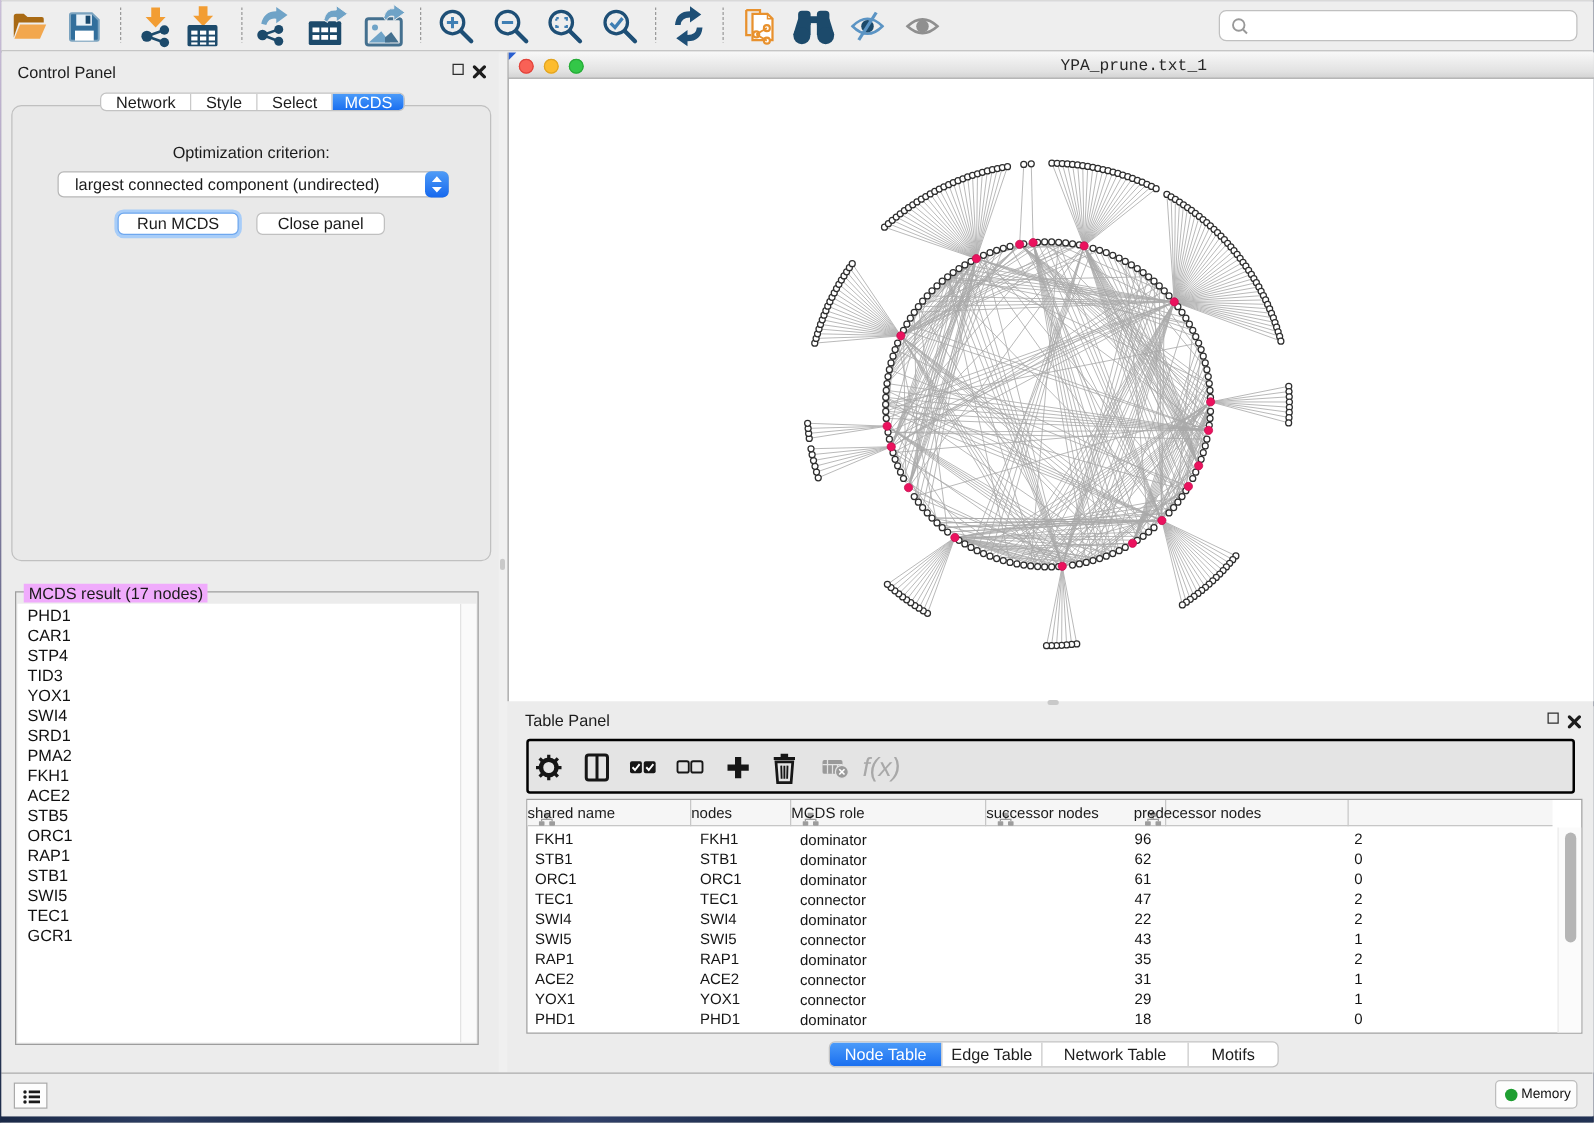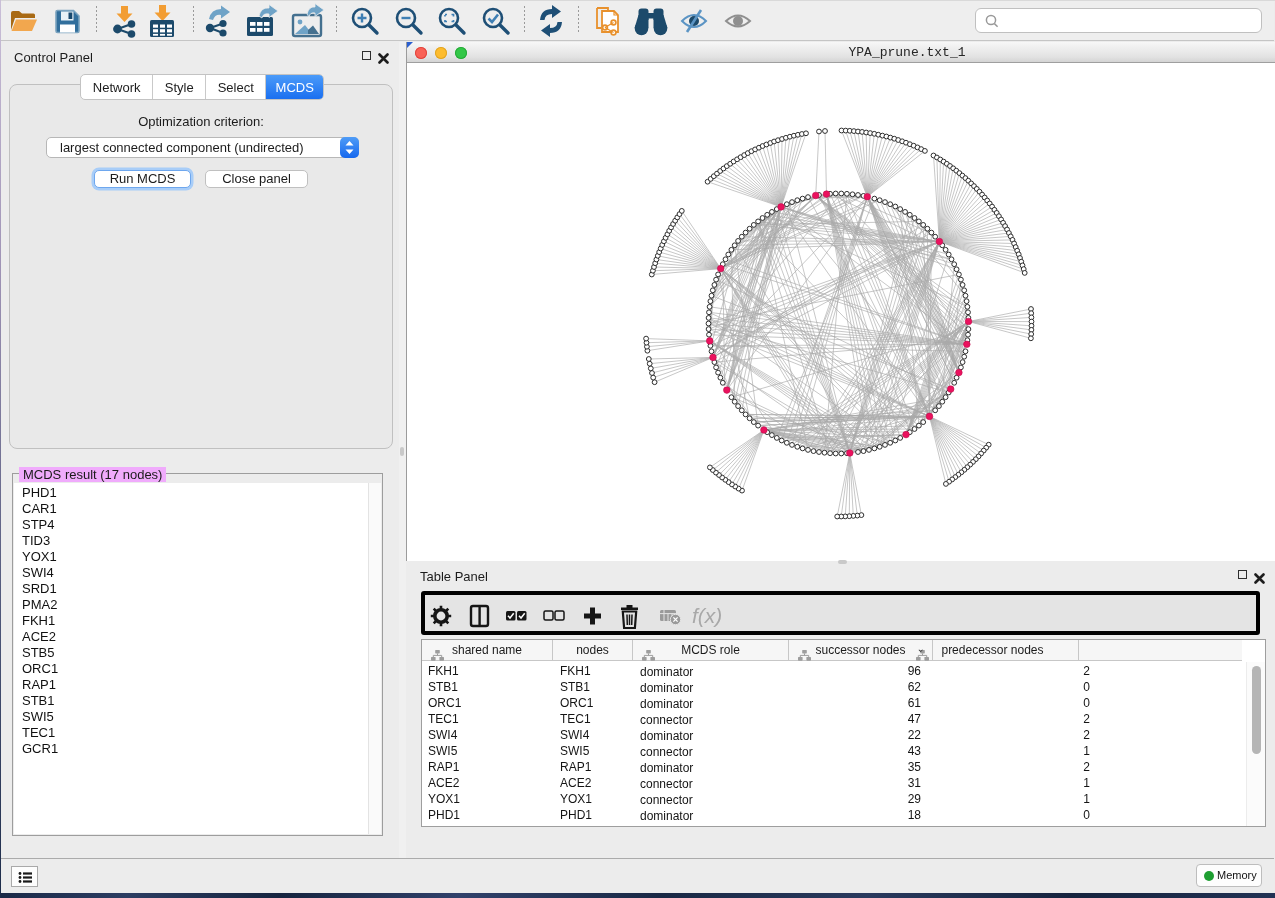--- a/index.html
+++ b/index.html
@@ -21,21 +21,21 @@
 #cp { position:absolute; left:1px; top:42px; width:404px; height:816px; background:#ececec; }
 #cp-title { position:absolute; left:13px; top:8px; font-size:13px; color:#1c1c1c; }
 .hdr-float { position:absolute; width:9px; height:9px; border:1.5px solid #2e2e2e; }
 .hdr-x { position:absolute; width:11px; height:12px; }
 #cp-inner { position:absolute; left:8px; top:42px; width:384px; height:365px; background:#e9e9e9; border:1px solid #c0c0c0; border-radius:8px; }
 
 .seg { position:absolute; display:flex; background:#ffffff; border:1px solid #c3c3c3; border-radius:5px; overflow:hidden; }
 .seg div { font-size:13px; color:#1d1d1d; text-align:center; border-left:1px solid #c9c9c9; display:flex; align-items:center; justify-content:center; }
 .seg div:first-child { border-left:none; }
 .seg div.sel { background:linear-gradient(#4b9bf9,#1a6ff0); color:#ffffff; }
-#cptabs { left:79px; top:32px; width:244px; height:26px; z-index:5; }
+#cptabs { left:79px; top:32px; width:244px; height:15px; z-index:5; }
 #cptabs div:nth-child(1){ width:72px; } #cptabs div:nth-child(2){ width:53px; }
 #cptabs div:nth-child(3){ width:61px; } #cptabs div:nth-child(4){ width:58px; }
 #optlabel { position:absolute; left:0; top:72px; width:400px; text-align:center; font-size:13px; color:#1b1b1b; }
 #dropdown { position:absolute; left:45px; top:95px; width:313px; height:21px; background:#ffffff; border:1px solid #b7b7b7; border-radius:5px; font-size:13px; color:#1b1b1b; line-height:19px; padding-left:13px; }
 #dd-btn { position:absolute; right:-1px; top:-1px; width:19px; height:21px; background:linear-gradient(#4f9cf7,#1668ee); border-radius:5px; }
 .btn { position:absolute; height:18px; background:#ffffff; border:1px solid #c0c0c0; border-radius:5px; font-size:13px; color:#1b1b1b; text-align:center; line-height:16px; }
 #runbtn { left:93px; top:128px; width:97px; box-shadow:0 0 0 2.5px #a8cdf8; border-color:#6ea7ee; }
 #closebtn { left:204px; top:128px; width:103px; }
 
 #mcdsbox { position:absolute; left:11px; top:431px; width:371px; height:363px; border:1px solid #9d9d9d; }
@@ -50,25 +50,25 @@
 
 #netframe { position:absolute; left:406px; top:42px; width:869px; height:519px; background:#ffffff; border-left:1px solid #9b9b9b; }
 #nettitle { position:absolute; left:0; top:0; width:869px; height:21px;
   background:linear-gradient(#f7f7f7,#e2e2e2 75%,#d4d4d4); border-bottom:1px solid #9f9f9f;font-family:Liberation Mono, monospace; }
 #nettitle span { position:absolute; left:131px; right:0; top:3px; text-align:center; font-size:13px; color:#262626; }
 .tl { position:absolute; top:5px; width:12px; height:12px; border-radius:50%; }
 #netcorner { position:absolute; left:0; top:0; width:0; height:0; border-left:6px solid #2a5fd0; border-bottom:6px solid transparent; }
 
 #tp { position:absolute; left:406px; top:565px; width:869px; height:293px; background:#ececec; }
 #tp-title { position:absolute; left:14px; top:4px; font-size:13px; color:#1c1c1c; }
-#tptb { position:absolute; left:15px; top:26px; width:839px; height:44px; background:#e4e4e4; border:4px solid #000000; border-radius:3px; }
+#tptb { position:absolute; left:15px; top:26px; width:839px; height:44px; background:#e4e4e4; border:2px solid #000000; border-radius:3px; }
 #tbl { position:absolute; left:15px; top:74px; width:845px; height:188px; background:#ffffff; border:1px solid #9e9e9e; }
 #thead { position:absolute; left:0; top:0; width:820px; height:21px; background:#f6f6f6; border-bottom:1px solid #c7c7c7; }
 .th { position:absolute; top:0; height:21px; border-right:1px solid #c7c7c7; font-size:12px; color:#1b1b1b; }
-.th .lab { position:absolute; left:0; right:0; top:3px; text-align:center; }
+.th .lab { position:absolute; left:0; right:0; top:3px; }
 .tico { position:absolute; top:5px; width:13px; height:11px; opacity:0.55; }
 .row { position:absolute; left:0; width:820px; height:16px; font-size:12px; color:#151515; }
 .c1 { position:absolute; left:6px; top:1px; } .c2 { position:absolute; left:138px; top:1px; }
 .c3 { position:absolute; left:218px; top:2px; } .c4 { position:absolute; left:375px; width:124px; top:1px; text-align:right; }
 .c5 { position:absolute; left:526px; width:142px; top:1px; text-align:right; }
 #tsb { position:absolute; right:0; top:22px; width:19px; height:164px; background:#fbfbfb; border-left:1px solid #ececec; }
 #tsb-thumb { position:absolute; left:5px; top:4px; width:9px; height:88px; background:#b5b5b5; border-radius:5px; }
 #tbtabs { left:257px; top:268px; height:21px; }
 #tbtabs div:nth-child(1){ width:89px; } #tbtabs div:nth-child(2){ width:80px; }
 #tbtabs div:nth-child(3){ width:117px; } #tbtabs div:nth-child(4){ width:72px; }
@@ -1249,20 +1249,26 @@
         <span class="c1">PHD1</span>
         <span class="c2">PHD1</span>
         <span class="c3">dominator</span>
         <span class="c4">18</span>
         <span class="c5">0</span>
       </div>
    <div id="tsb">
         <div id="tsb-thumb"></div>
       </div>
  </div>
+ <div class="seg" id="tbtabs">
+   <div class="sel">Node Table</div>
+      <div>Edge Table</div>
+      <div>Network Table</div>
+      <div>Motifs</div>
+ </div>
 </div>
 
 <div id="statusbar"></div>
 <div id="listbtn"><svg width="27" height="21" viewBox="0 0 27 21">
  <g fill="#1a1a1a">
         <circle cx="8" cy="6.5" r="1.4"></circle>
         <circle cx="8" cy="10.5" r="1.4"></circle>
         <circle cx="8" cy="14.5" r="1.4"></circle>
  <rect x="11" y="5.4" width="9" height="2.2"></rect>
         <rect x="11" y="9.4" width="9" height="2.2"></rect>

